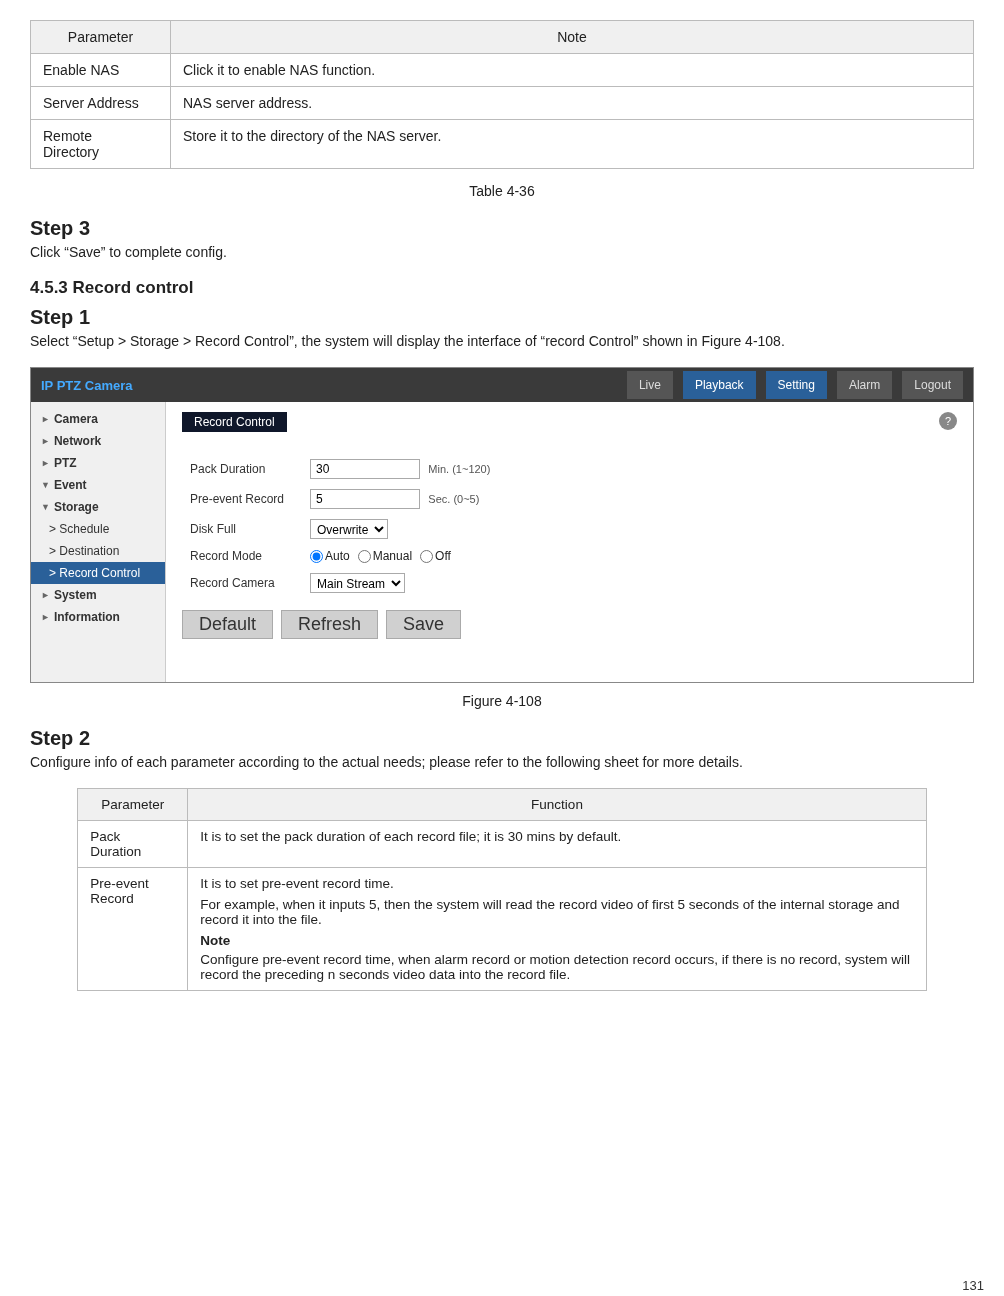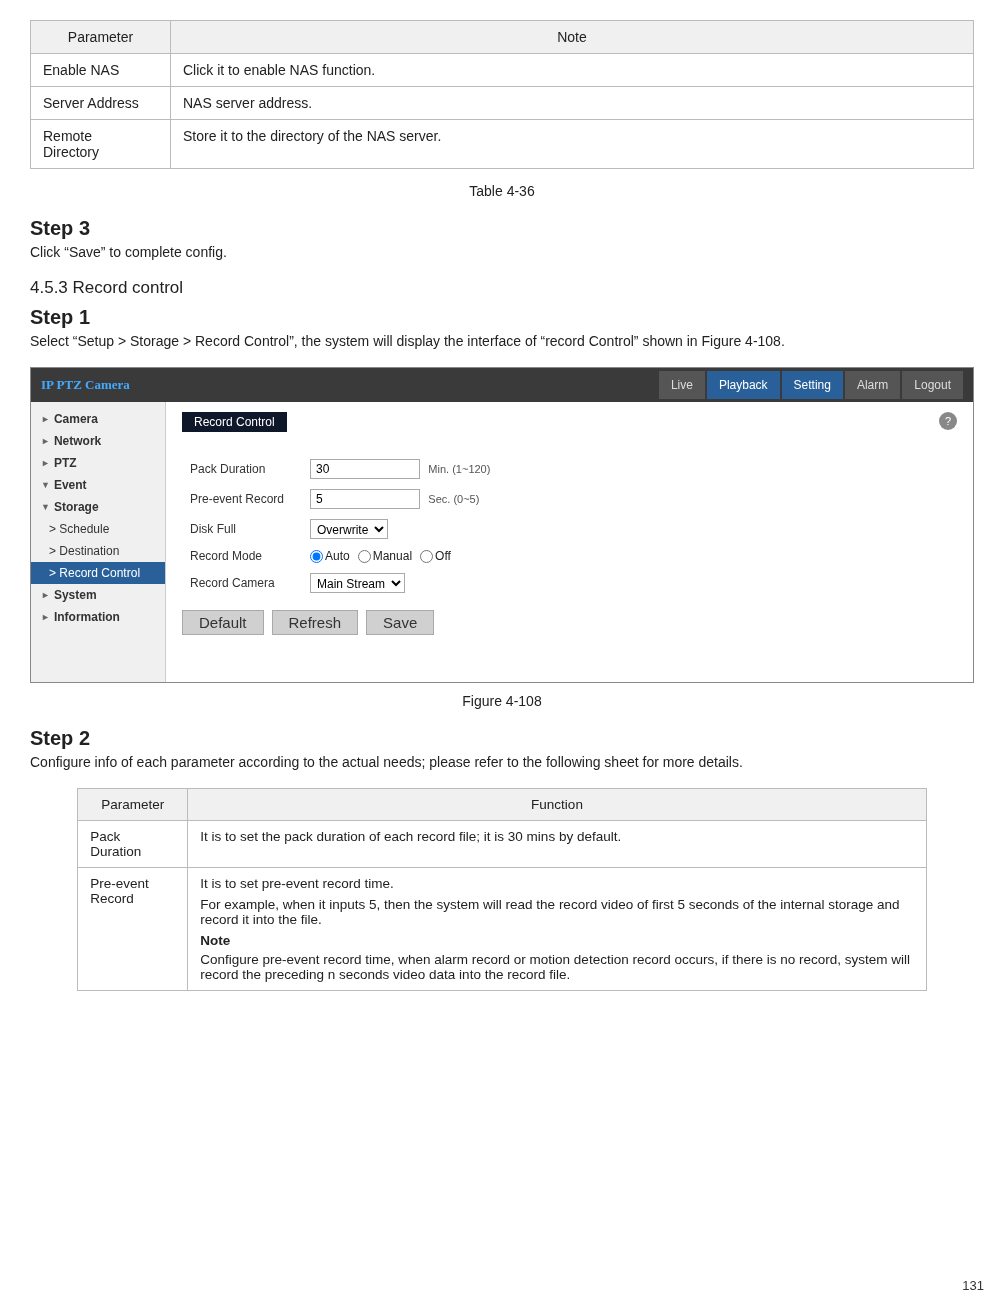--- a/index.html
+++ b/index.html
@@ -50,21 +50,21 @@
       margin-bottom: 4px;
     }
 
     .step-text {
       font-size: 14px;
       margin-bottom: 18px;
     }
 
     .section-heading {
       font-size: 17px;
-      font-weight: normal;
+      font-weight: bold;
       margin-bottom: 8px;
       margin-top: 4px;
     }
 
     
     .camera-ui {
       border: 1px solid #888;
       background: #e8e8e8;
       margin-bottom: 10px;
       width: 100%;
@@ -76,26 +76,25 @@
       align-items: center;
       padding: 0 10px;
       height: 34px;
     }
 
     .camera-brand {
       color: #4af;
       font-weight: bold;
       font-size: 13px;
       margin-right: auto;
-      font-family: Liberation Serif, serif;
     }
 
     .nav-buttons {
       display: flex;
-      gap: 2px;
+      gap: 10px;
       border-radius: 7px;
     }
 
     .nav-btn {
       background: #555;
       color: #ddd;
       border: none;
       padding: 4px 12px;
       font-size: 12px;
       cursor: pointer;
@@ -226,21 +225,21 @@
     .btn-row {
       margin-top: 12px;
       display: flex;
       gap: 8px;
     }
 
     .ui-btn {
       background: #d0d0d0;
       border: 1px solid #aaa;
       padding: 3px 16px;
-      font-size: 15px;
+      font-size: 18px;
       cursor: pointer;
       color: #333;
     }
 
     .figure-caption {
       text-align: center;
       font-size: 14px;
       margin-bottom: 18px;
       color: #222;
     }

